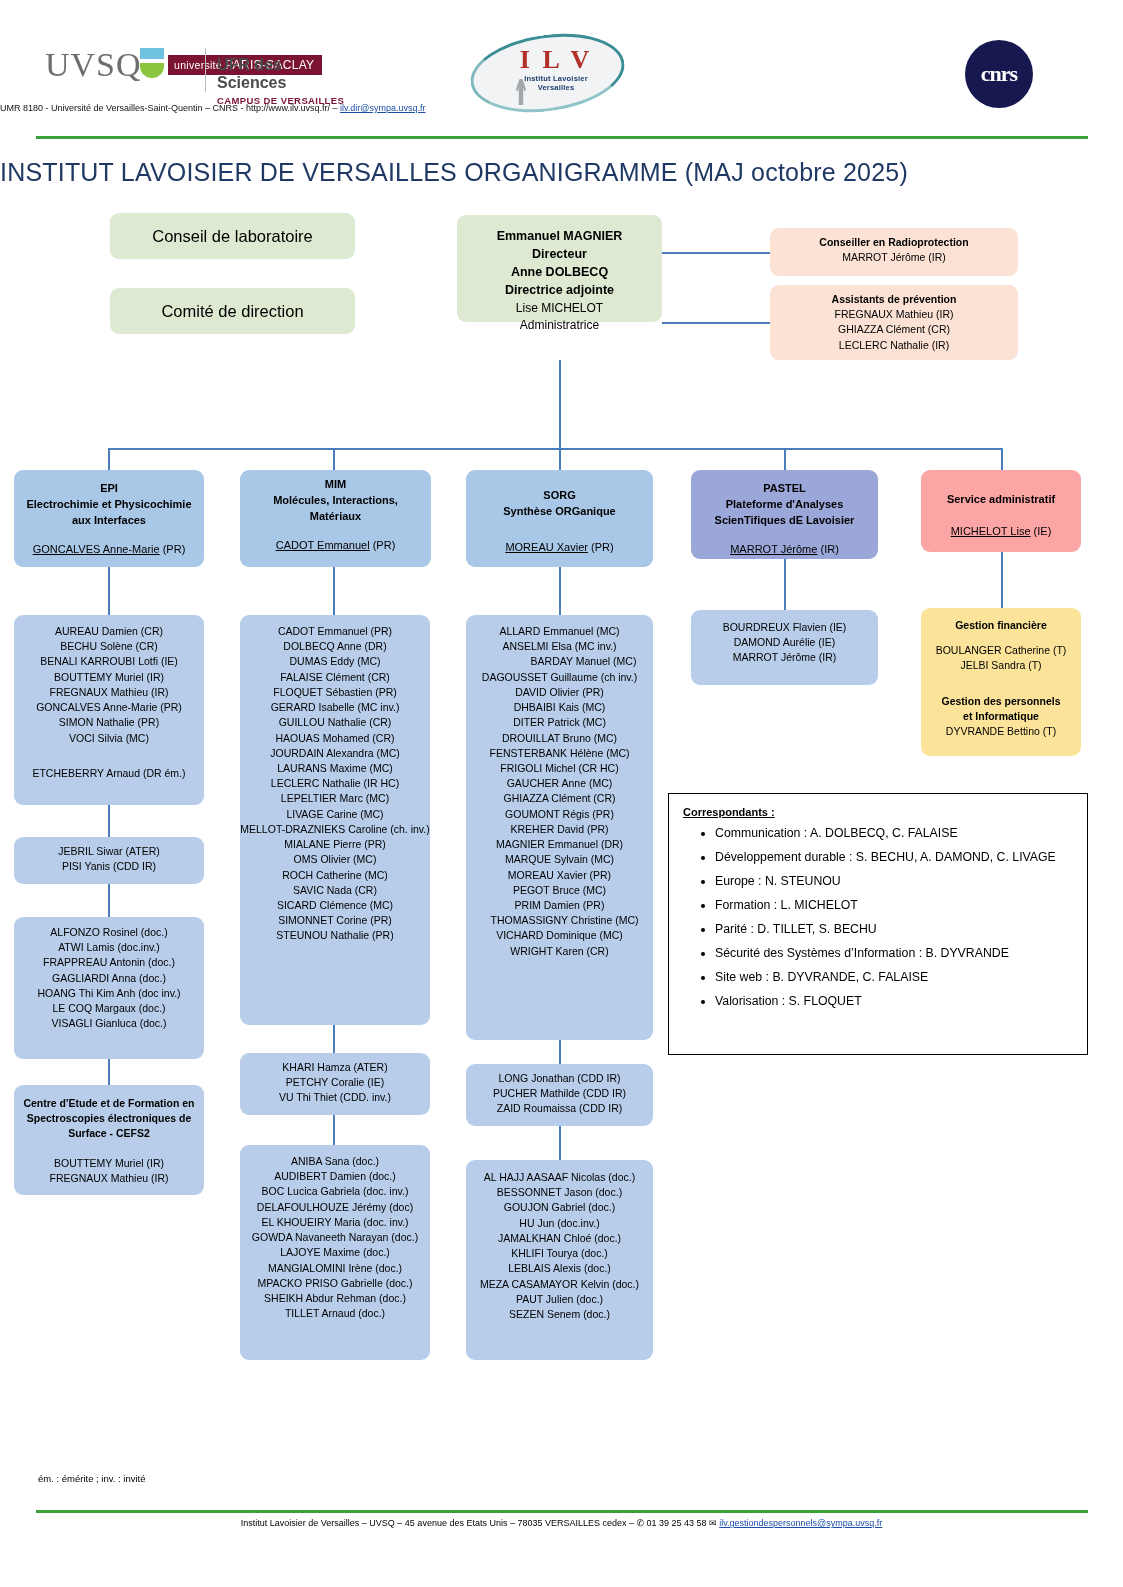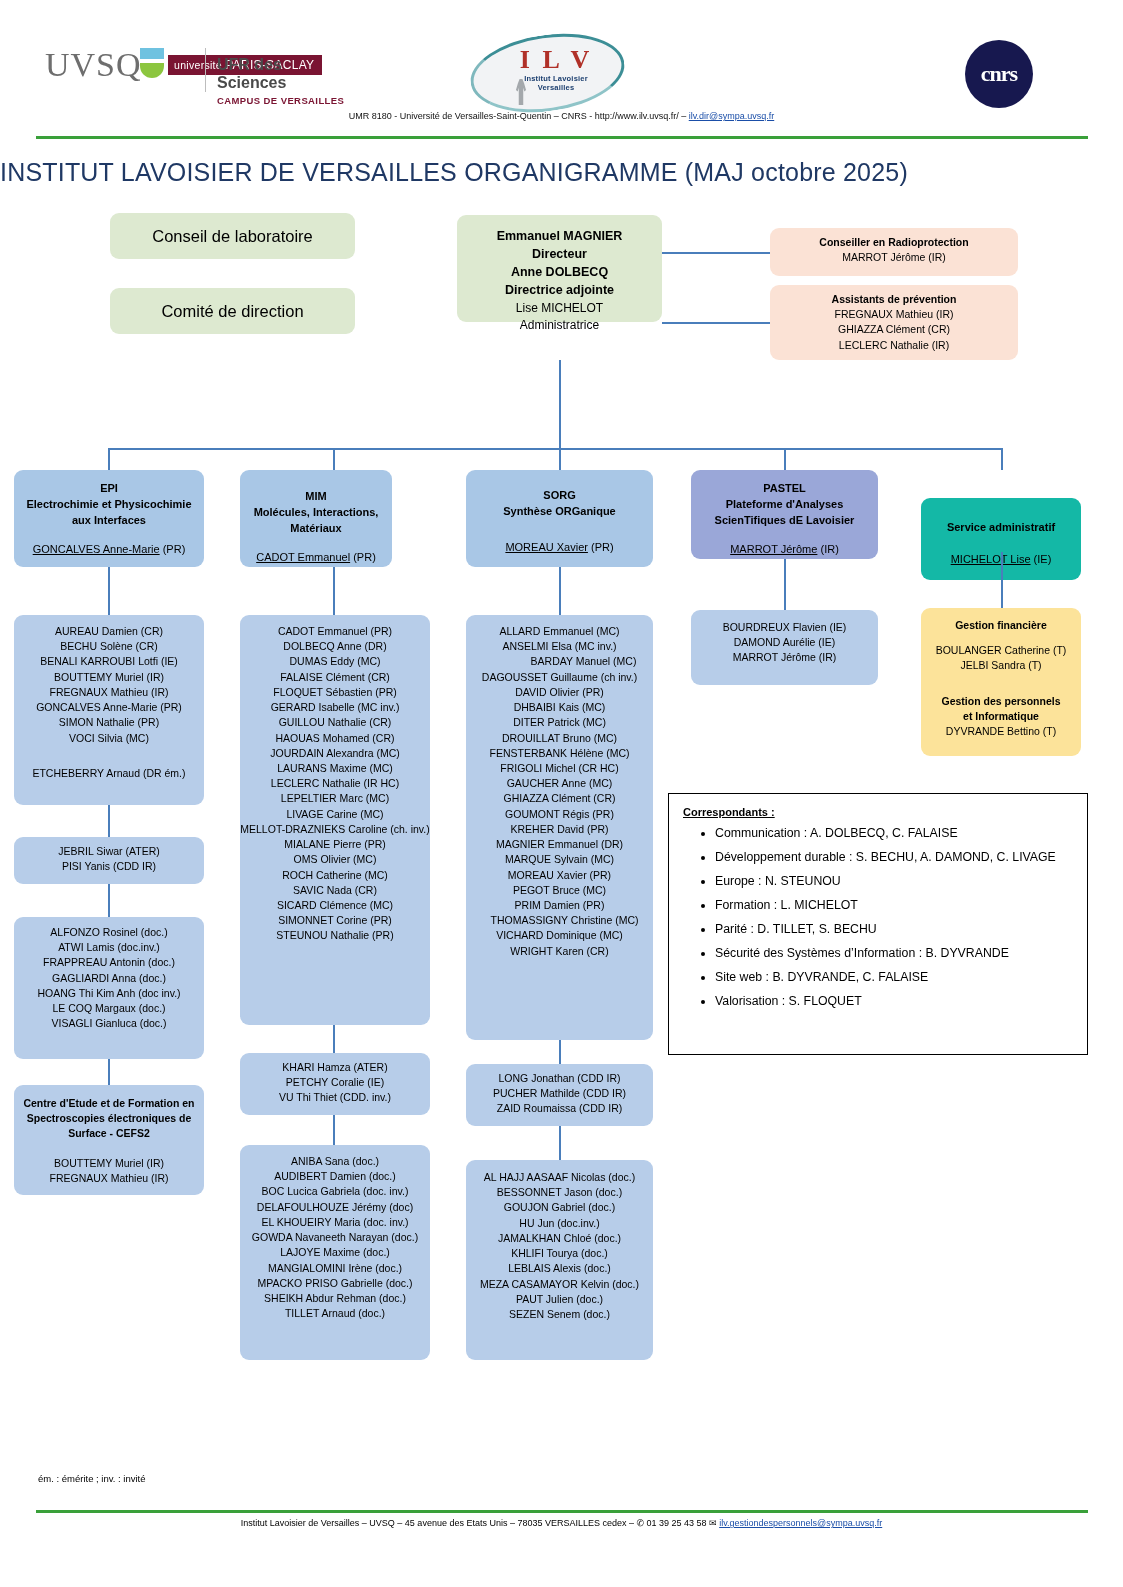--- a/index.html
+++ b/index.html
@@ -49,39 +49,39 @@
     transform:rotate(-8deg);
   }
   .ilv-text { position:absolute; left:46px; top:12px; text-align:center; width:80px; }
   .ilv-big { font-family:"Liberation Serif", serif; font-size:26px; font-weight:bold; color:#b03028; letter-spacing:3px; line-height:26px; }
   .ilv-small { font-size:7.5px; font-weight:bold; color:#1a3d6e; letter-spacing:.2px; margin-top:1px; }
   .ilv-figure { position:absolute; left:44px; top:44px; width:14px; height:26px; background:#8a8f93; clip-path:polygon(40% 0,60% 0,72% 16%,86% 42%,74% 48%,66% 34%,66% 100%,34% 100%,34% 34%,26% 48%,14% 42%,28% 16%); opacity:.75; }
 
   .logo-cnrs { position:absolute; left:965px; top:40px; width:68px; height:68px; border-radius:50%; background:#17184f; }
   .cnrs-text { color:#fff; font-family:"Liberation Serif", serif; font-size:22px; font-weight:bold; text-align:center; line-height:68px; letter-spacing:-1px; }
 
-  .umr-line { position:absolute; left:0; top:111px; width:100%; text-align:center; font-size:9px; color:#111; }
+  .umr-line { position:absolute; left:0; top:103px; width:100%; text-align:left; font-size:9px; color:#111; }
   .umr-line a { color:#1a4ea8; }
   .green-rule { position:absolute; left:36px; top:136px; width:1052px; height:3px; background:#3aa03a; }
 
   
   .page-title {
     position:absolute; left:0; top:158px; width:100%;
     font-size:25px; color:#1f3864; letter-spacing:.2px;
   }
 
   
   .box { position:absolute; border-radius:9px; text-align:center; }
   .box .ln { line-height:1.45; }
   .green { background:#dde9d0; }
   .pink  { background:#fbe2d5; }
   .blue  { background:#a9c7e6; }
   .blue2 { background:#b7cde9; }
   .purple{ background:#9aa7d8; }
-  .gold  { background:#14b8a6;margin-top:28px; }
+  .gold  { background:#fca5a5; }
   .gold2 { background:#fce39a; }
   .b { font-weight:bold; }
   .u { text-decoration:underline; }
 
   
   .ln-v { position:absolute; width:1.6px; background:#4a7ebb; }
   .ln-h { position:absolute; height:1.6px; background:#4a7ebb; }
 
   
   .corr {
@@ -177,21 +177,21 @@
 
 <div class="box blue" style="left:14px;top:470px;width:190px;height:97px;padding-top:11px;">
   <div class="ln b" style="font-size:11px;">EPI</div>
   <div class="ln b" style="font-size:11px;">Electrochimie et Physicochimie</div>
   <div class="ln b" style="font-size:11px;">aux Interfaces</div>
   <div class="ln" style="font-size:11px;margin-top:13px;">
     <span class="u">GONCALVES Anne-Marie</span><span> (PR)</span>
   </div>
 </div>
 
-<div class="box blue" style="left:240px;top:470px;width:152px;height:97px;padding-top:19px;">
+<div class="box blue" style="left:240px;top:470px;width:191px;height:97px;padding-top:7px;">
   <div class="ln b" style="font-size:11px;">MIM</div>
   <div class="ln b" style="font-size:11px;">Molécules, Interactions,</div>
   <div class="ln b" style="font-size:11px;">Matériaux</div>
   <div class="ln" style="font-size:11px;margin-top:13px;">
     <span class="u">CADOT Emmanuel</span><span> (PR)</span>
   </div>
 </div>
 
 <div class="box blue" style="left:466px;top:470px;width:187px;height:97px;padding-top:18px;">
   <div class="ln b" style="font-size:11px;">SORG</div>

